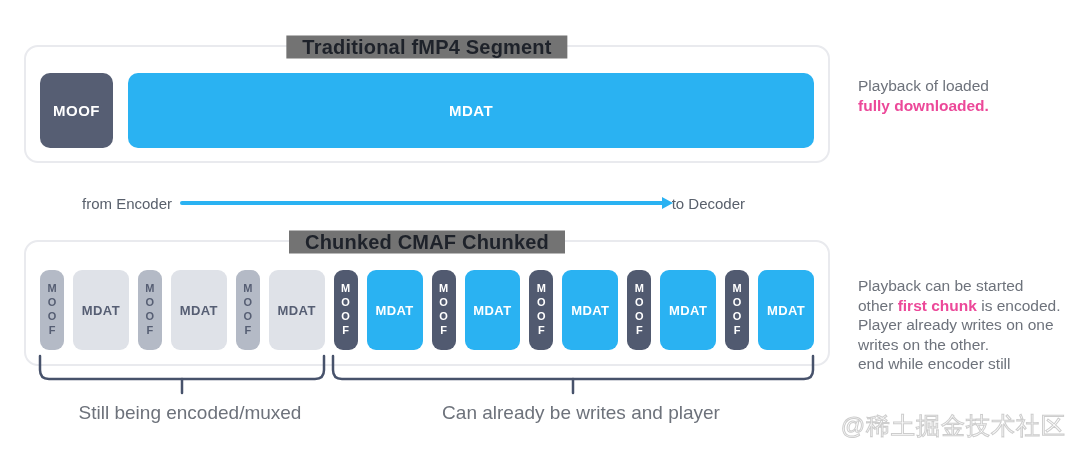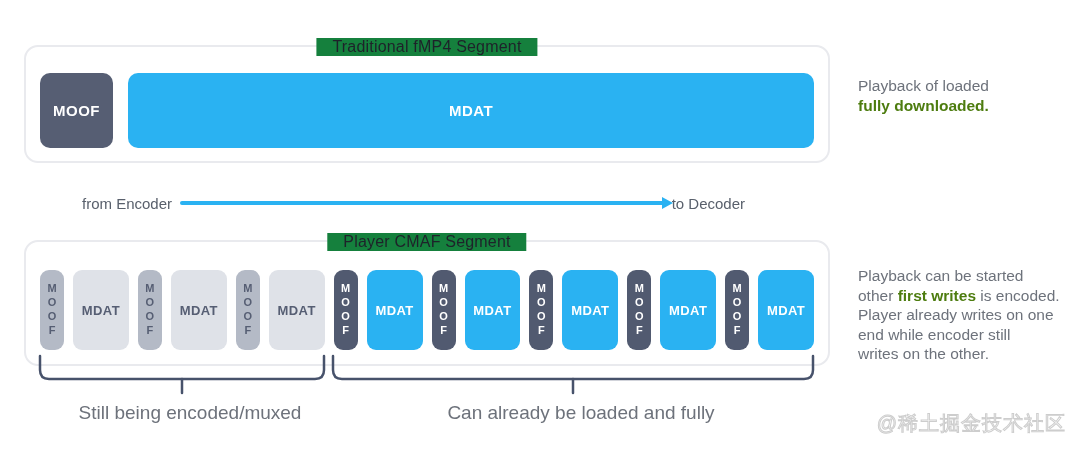--- a/index.html
+++ b/index.html
@@ -9,21 +9,21 @@
   }
   *{margin:0;padding:0;box-sizing:border-box;}
   html,body{background:#ffffff;}
   body{font-family:"Liberation Sans","DejaVu Sans",sans-serif;}
   .stage{position:relative;width:1080px;height:449px;background:#ffffff;overflow:hidden;}
 
   .seg-container{position:absolute;left:24px;width:806px;border:2px solid var(--container-border);border-radius:14px;background:#ffffff;}
   .seg-top{top:45px;height:118px;}
   .seg-bottom{top:240px;height:126px;}
   .seg-title{position:absolute;left:50%;top:0;transform:translate(-50%,-50%);
-    background:#15803d;padding:0 16px;font-size:16px;font-weight:normal;color:var(--title-text);
+    background:#737373;padding:0 16px;font-size:20px;font-weight:bold;color:var(--title-text);
     white-space:nowrap;letter-spacing:.2px;}
 
   .box{position:absolute;display:flex;align-items:center;justify-content:center;
     border-radius:10px;font-weight:bold;font-size:15px;color:#ffffff;letter-spacing:.5px;}
   .box-moof{left:14px;top:26px;width:73px;height:75px;background:var(--dark-slate);}
   .box-mdat{left:102px;right:14px;top:26px;height:75px;background:var(--accent-blue);}
 
   .flow-row{position:absolute;left:82px;top:191px;width:663px;height:24px;
     display:flex;align-items:center;gap:8px;}
   .flow-label{font-size:15px;color:#59606c;white-space:nowrap;}
@@ -47,24 +47,24 @@
   .braces path{fill:none;stroke:var(--brace);stroke-width:2.5;stroke-linecap:round;}
 
   .brace-label{position:absolute;top:402px;transform:translateX(-50%);
     font-size:19px;color:var(--body-text);white-space:nowrap;margin-left:8px;}
   .brace-label-left{left:182px;}
   .brace-label-right{left:573px;}
 
   .note{position:absolute;left:858px;width:215px;font-size:15.5px;line-height:19.5px;
     color:var(--body-text);}
   .note-top{top:76px;}
-  .note-bottom{top:266px;}
-  .note b{color:#4d7c0f;}
+  .note-bottom{top:276px;}
+  .note b{color:#ec4899;}
 
-  .watermark{position:absolute;right:14px;top:410px;font-size:20px;letter-spacing:1px;
+  .watermark{position:absolute;right:14px;top:410px;font-size:24px;letter-spacing:1px;
     color:rgba(255,255,255,.85);-webkit-text-stroke:1px #cdcdcd;white-space:nowrap;}
 </style>
 </head>
 <body>
 
 <div class="stage">
 
   <div class="seg-container seg-top">
     <div class="seg-title">Traditional fMP4 Segment</div>
     <div class="box box-moof">MOOF</div>
@@ -76,21 +76,21 @@
     <div><b>fully downloaded.</b></div>
   </div>
 
   <div class="flow-row">
     <span class="flow-label">from Encoder</span>
     <span class="flow-line"></span>
     <span class="flow-label">to Decoder</span>
   </div>
 
   <div class="seg-container seg-bottom">
-    <div class="seg-title">Player CMAF Segment</div>
+    <div class="seg-title">Chunked CMAF Chunked</div>
     <div class="chunk-row" id="chunk-row">
         <div class="chunk moof pending">MOOF</div>
         <div class="chunk mdat pending">MDAT</div>
         <div class="chunk moof pending">MOOF</div>
         <div class="chunk mdat pending">MDAT</div>
         <div class="chunk moof pending">MOOF</div>
         <div class="chunk mdat pending">MDAT</div>
         <div class="chunk moof ready">MOOF</div>
         <div class="chunk mdat ready">MDAT</div>
         <div class="chunk moof ready">MOOF</div>
@@ -105,25 +105,25 @@
   </div>
 
   <svg class="braces" viewBox="0 0 830 48" aria-hidden="true">
     <path d="M40,6 V20 Q40,29 49,29 H315 Q324,29 324,20 V6"></path>
     <path d="M182,29 V43"></path>
     <path d="M333,6 V20 Q333,29 342,29 H804 Q813,29 813,20 V6"></path>
     <path d="M573,29 V43"></path>
   </svg>
 
   <div class="brace-label brace-label-left">Still being encoded/muxed</div>
-  <div class="brace-label brace-label-right">Can already be loaded and fully</div>
+  <div class="brace-label brace-label-right">Can already be writes and player</div>
 
   <div class="note note-bottom">
     <div>Playback can be started</div>
-    <div><span>other </span><b>first writes</b><span> is encoded.</span></div>
+    <div><span>other </span><b>first chunk</b><span> is encoded.</span></div>
     <div>Player already writes on one</div>
+    <div>writes on the other.</div>
     <div>end while encoder still</div>
-    <div>writes on the other.</div>
   </div>
 
   <div class="watermark">@稀土掘金技术社区</div>
 
 </div>
 
 </body></html>

